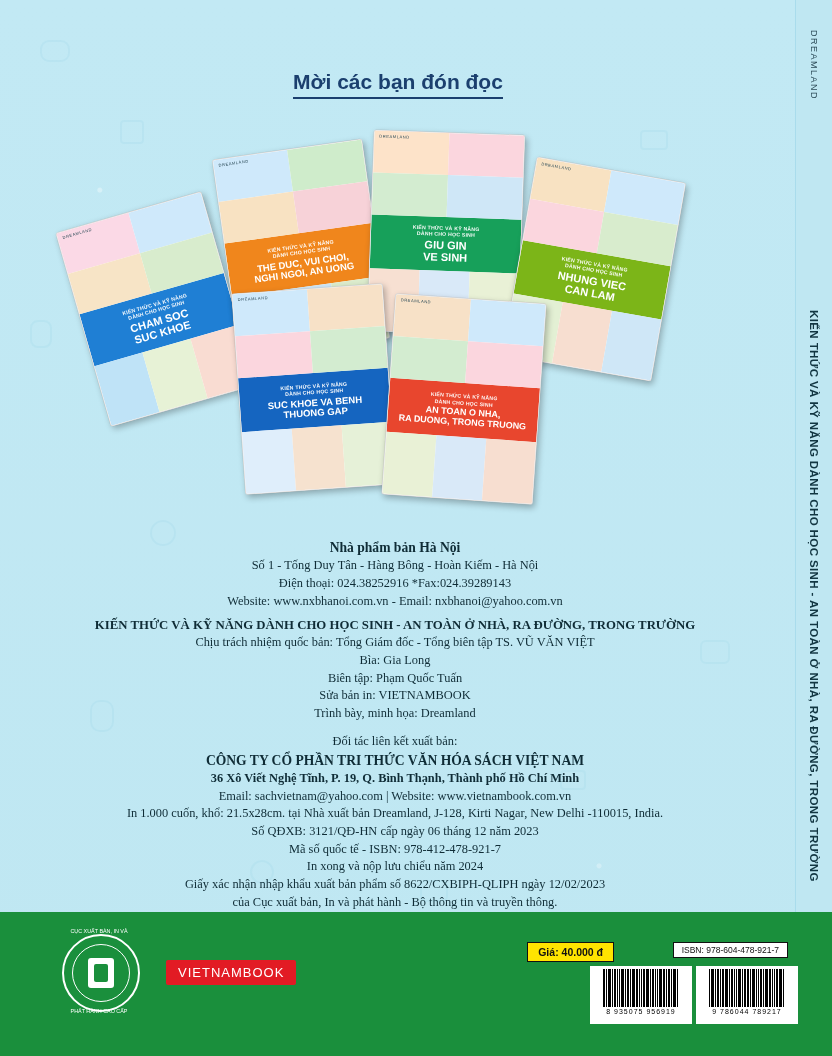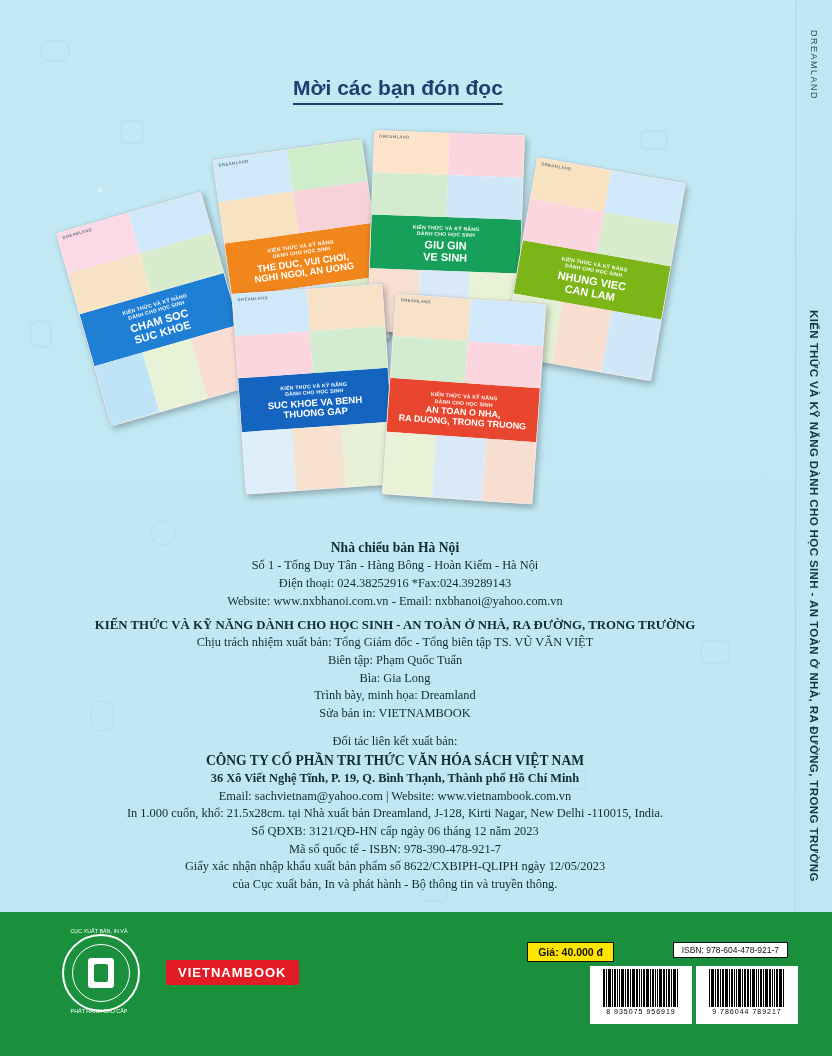--- a/index.html
+++ b/index.html
@@ -51,21 +51,21 @@
     font-size:11.5px;letter-spacing:.4px;color:#123642;
     line-height:1.1;
   }
   
   .header{
     position:absolute;top:70px;left:0;width:796px;text-align:center;
     font-family:"Liberation Sans", sans-serif;
     font-size:21px;font-weight:bold;color:#1b3f6e;
   }
   .header .u{
-    display:inline-block;border-bottom:2px solid #1b3f6e;padding-bottom:3px;margin-top:6px;
+    display:inline-block;border-bottom:2px solid #1b3f6e;padding-bottom:3px;
   }
 
   
   .books{position:absolute;top:130px;left:70px;width:660px;height:400px;}
   .book{
     position:absolute;width:150px;height:200px;border-radius:3px;
     box-shadow:2px 3px 6px rgba(0,0,0,.28);
     overflow:hidden;
     background:#fff;
     border:1px solid rgba(0,0,0,.15);
@@ -113,21 +113,21 @@
   .seal-txt{
     position:absolute;left:50px;top:18px;width:98px;height:82px;
     font-family:"Liberation Sans", sans-serif;font-size:5.4px;color:#fff;
     text-align:center;
   }
   .seal-txt .t1{position:absolute;top:-2px;left:0;width:100%;}
   .seal-txt .t2{position:absolute;bottom:-2px;left:0;width:100%;}
   .vnb{
     position:absolute;left:166px;top:48px;
     background:#e21b24;color:#fff;font-family:"Liberation Sans", sans-serif;
-    font-weight:bold;font-size:13px;letter-spacing:1px;padding:5px 12px;border-radius:2px;
+    font-weight:normal;font-size:13px;letter-spacing:1px;padding:5px 12px;border-radius:2px;
   }
   .price{
     position:absolute;right:218px;top:30px;
     background:#ffe400;color:#111;border:1px solid #111;
     font-family:"Liberation Sans", sans-serif;font-size:10.5px;font-weight:bold;
     padding:3px 10px;
   }
   .isbn-lbl{
     position:absolute;right:44px;top:30px;
     background:#fff;color:#111;border:1px solid #111;
@@ -295,41 +295,42 @@
         <div style="background:#e9f1d6"></div>
           <div style="background:#d9e9f8"></div>
           <div style="background:#f7ded0"></div>
       </div>
       <div class="bk-brand">DREAMLAND</div>
     </div>
 
   </div>
 
   <div class="pub">
-    <div class="big">Nhà chiểu bản Hà Nội</div>
+    <div class="big">Nhà phẩm bản Hà Nội</div>
     <div>Số 1 - Tống Duy Tân - Hàng Bông - Hoàn Kiếm - Hà Nội</div>
     <div>Điện thoại: 024.38252916 *Fax:024.39289143</div>
     <div>Website: www.nxbhanoi.com.vn - Email: nxbhanoi@yahoo.com.vn</div>
     <div class="b" style="margin-top:6px;font-size:12.8px">KIẾN THỨC VÀ KỸ NĂNG DÀNH CHO HỌC SINH - AN TOÀN Ở NHÀ, RA ĐƯỜNG, TRONG TRƯỜNG</div>
-    <div>Chịu trách nhiệm xuất bản: Tổng Giám đốc - Tổng biên tập TS. VŨ VĂN VIỆT</div>
+    <div>Chịu trách nhiệm quốc bản: Tổng Giám đốc - Tổng biên tập TS. VŨ VĂN VIỆT</div>
+    <div>Bìa: Gia Long</div>
     <div>Biên tập: Phạm Quốc Tuấn</div>
-    <div>Bìa: Gia Long</div>
+    <div>Sửa bản in: VIETNAMBOOK</div>
     <div>Trình bày, minh họa: Dreamland</div>
-    <div>Sửa bản in: VIETNAMBOOK</div>
 
     <div class="gap"></div>
 
     <div>Đối tác liên kết xuất bản:</div>
     <div class="big">CÔNG TY CỔ PHẦN TRI THỨC VĂN HÓA SÁCH VIỆT NAM</div>
     <div class="b">36 Xô Viết Nghệ Tĩnh, P. 19, Q. Bình Thạnh, Thành phố Hồ Chí Minh</div>
     <div>Email: sachvietnam@yahoo.com | Website: www.vietnambook.com.vn</div>
     <div>In 1.000 cuốn, khổ: 21.5x28cm. tại Nhà xuất bản Dreamland, J-128, Kirti Nagar, New Delhi -110015, India.</div>
     <div>Số QĐXB: 3121/QĐ-HN cấp ngày 06 tháng 12 năm 2023</div>
-    <div>Mã số quốc tế - ISBN: 978-390-478-921-7</div>
-    <div>Giấy xác nhận nhập khẩu xuất bản phẩm số 8622/CXBIPH-QLIPH ngày 12/05/2023</div>
+    <div>Mã số quốc tế - ISBN: 978-412-478-921-7</div>
+    <div>In xong và nộp lưu chiểu năm 2024</div>
+    <div>Giấy xác nhận nhập khẩu xuất bản phẩm số 8622/CXBIPH-QLIPH ngày 12/02/2023</div>
     <div>của Cục xuất bản, In và phát hành - Bộ thông tin và truyền thông.</div>
   </div>
 
   <div class="footer">
 
     <div class="seal">
       <div class="seal-inner">
         <div class="seal-ico"></div>
       </div>
     </div>

